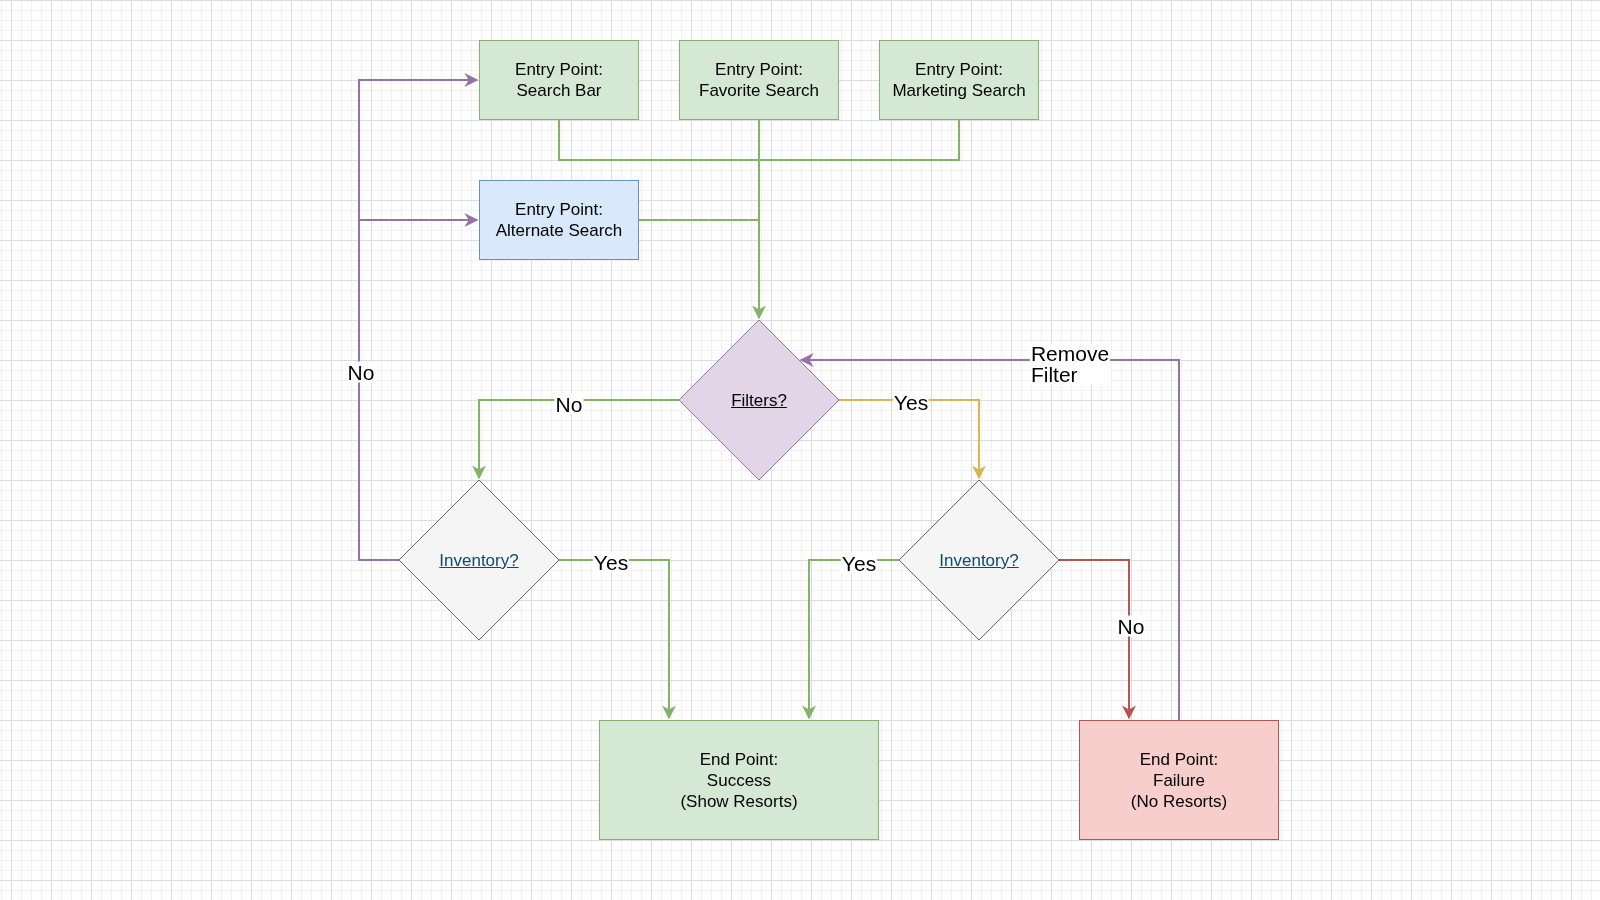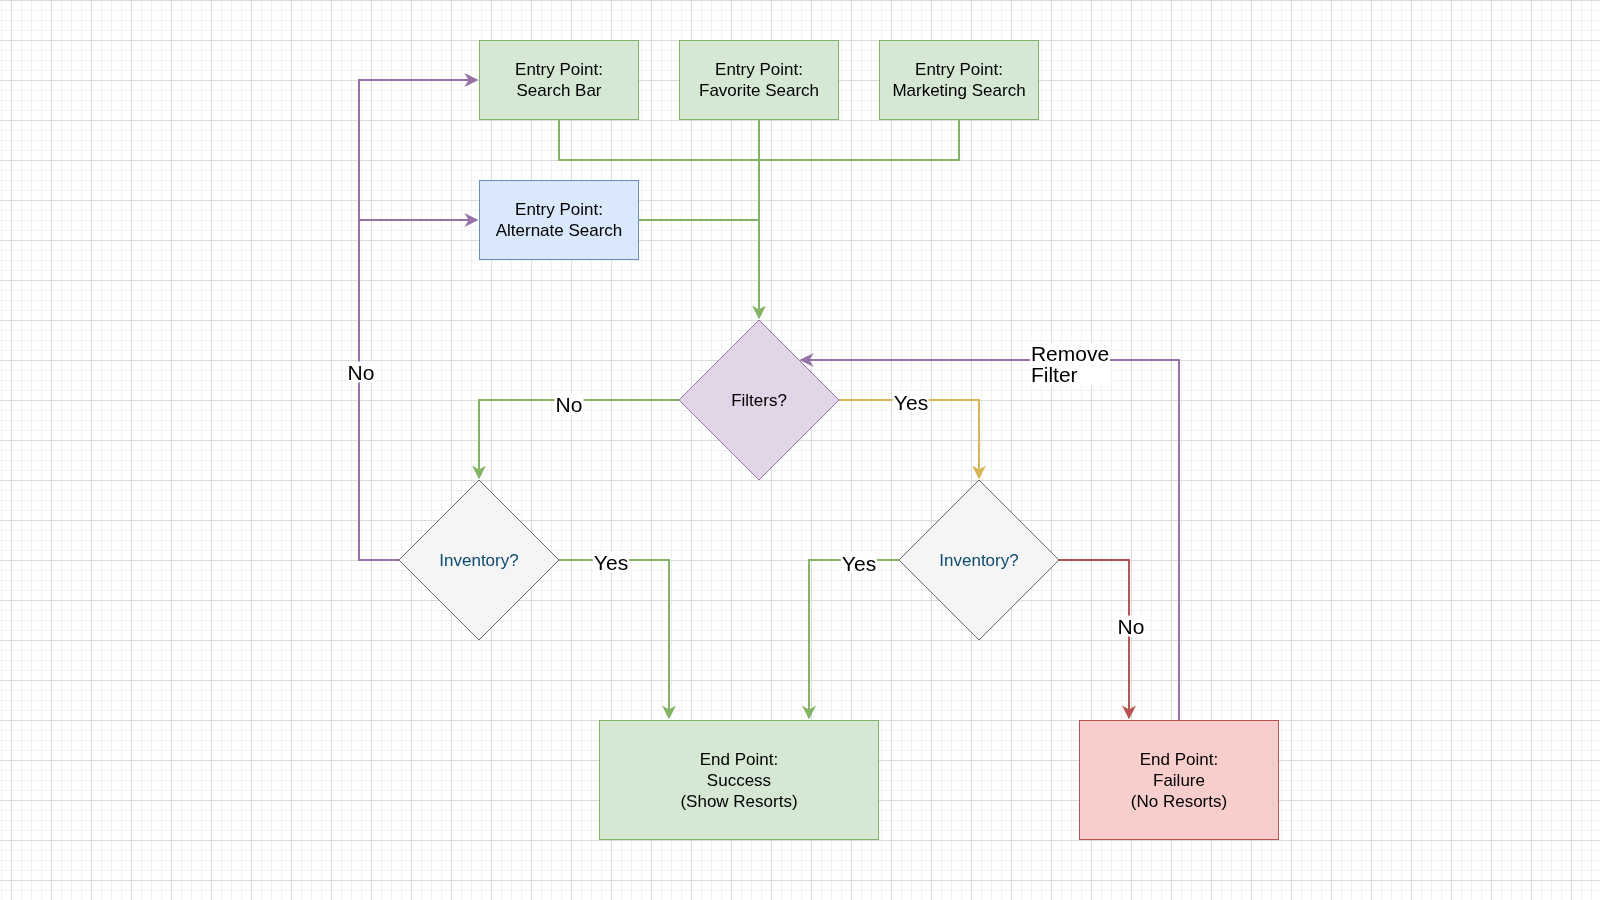--- a/index.html
+++ b/index.html
@@ -17,21 +17,21 @@
     }
     #canvas { position: absolute; left: 0; top: 0; width: 1600px; height: 900px; }
     .node {
       position: absolute; box-sizing: border-box;
       display: flex; align-items: center; justify-content: center;
       text-align: center; font-size: 17px; line-height: 21px; color: #000;
       white-space: pre-line;
     }
     .diamond-label {
       position: absolute; transform: translate(-50%, -50%);
-      font-size: 17px; color: #000; white-space: nowrap;
+      font-size: 17px; color: #000; white-space: nowrap; text-decoration: underline;
     }
     .diamond-label.gray { color: #0c4a6e; }
     .edge-label {
       position: absolute; transform: translate(-50%, -50%);
       background: #ffffff; font-size: 21px; line-height: 21px; color: #000;
       white-space: pre-line; padding: 0 1px;
     }
   </style>
 </head>
 <body>

